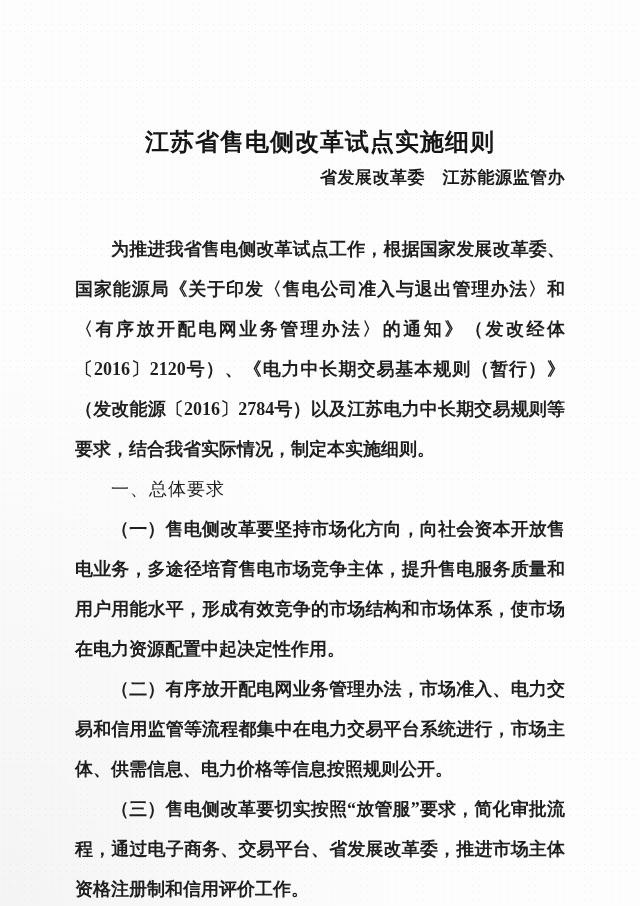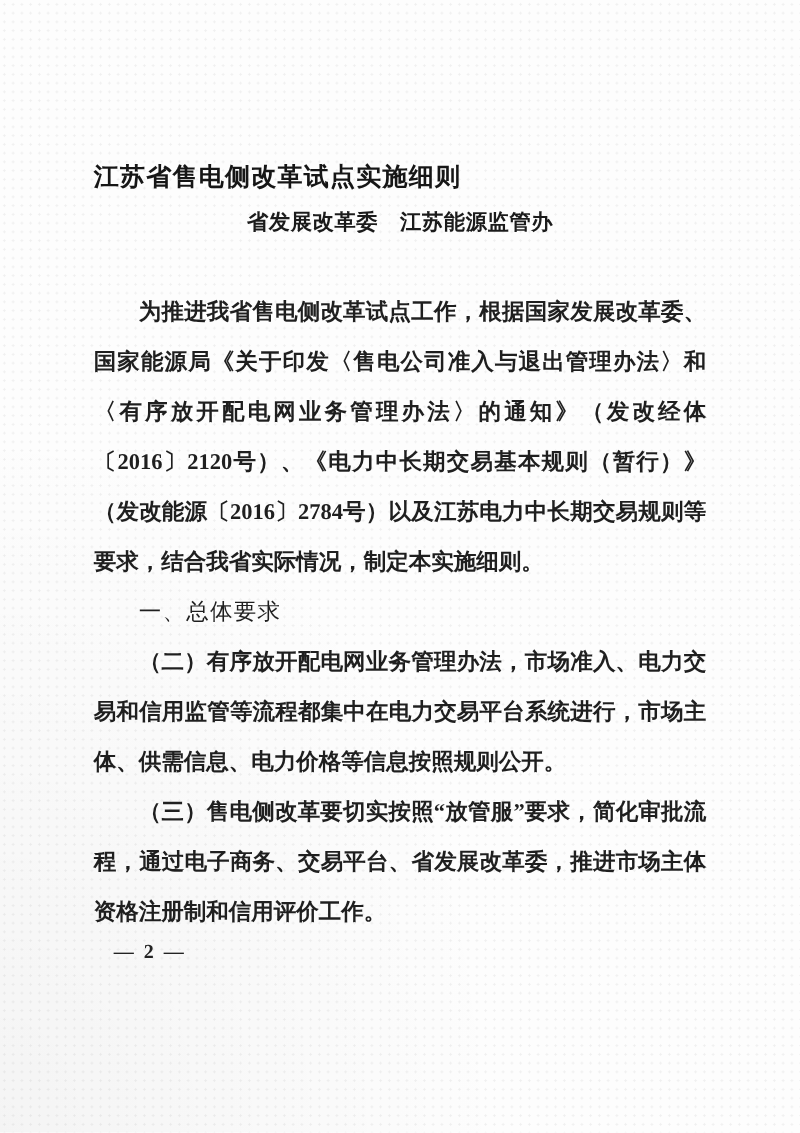--- a/index.html
+++ b/index.html
@@ -20,30 +20,31 @@
   }
   .page {
     position: relative;
     width: 640px;
     height: 906px;
     box-sizing: border-box;
     padding: 124px 75px 0 75px;
   }
   .doc-title {
     margin: 0;
+    text-align: center;
     font-family: "Liberation Sans", "DejaVu Sans", sans-serif;
-    font-size: 20px;
+    font-size: 24px;
     font-weight: 700;
     line-height: 36px;
     letter-spacing: 1px;
     color: #161616;
   }
   .doc-subtitle {
     margin: 4px 0 0 0;
-    text-align: center;
+    text-align: right;
     font-family: "Liberation Sans", "DejaVu Sans", sans-serif;
     font-size: 17px;
     font-weight: 700;
     line-height: 28px;
     letter-spacing: 0.5px;
     color: #1b1b1b;
   }
   .doc-body {
     margin-top: 37px;
     font-size: 18px;
@@ -75,19 +76,20 @@
 
 <div class="page">
 
   <h1 class="doc-title">江苏省售电侧改革试点实施细则</h1>
 
   <h2 class="doc-subtitle">省发展改革委　江苏能源监管办</h2>
 
   <div class="doc-body">
     <p class="para">为推进我省售电侧改革试点工作，根据国家发展改革委、国家能源局《关于印发〈售电公司准入与退出管理办法〉和〈有序放开配电网业务管理办法〉的通知》（发改经体〔2016〕2120号）、《电力中长期交易基本规则（暂行）》（发改能源〔2016〕2784号）以及江苏电力中长期交易规则等要求，结合我省实际情况，制定本实施细则。</p>
     <p class="para heading">一、总体要求</p>
+    <p class="para">（一）售电侧改革要坚持市场化方向，向社会资本开放售电业务，多途径培育售电市场竞争主体，提升售电服务质量和用户用能水平，形成有效竞争的市场结构和市场体系，使市场在电力资源配置中起决定性作用。</p>
     <p class="para">（二）有序放开配电网业务管理办法，市场准入、电力交易和信用监管等流程都集中在电力交易平台系统进行，市场主体、供需信息、电力价格等信息按照规则公开。</p>
     <p class="para">（三）售电侧改革要切实按照“放管服”要求，简化审批流程，通过电子商务、交易平台、省发展改革委，推进市场主体资格注册制和信用评价工作。</p>
   </div>
 
   <p class="page-number">— 2 —</p>
 
 </div>
 
 </body></html>

